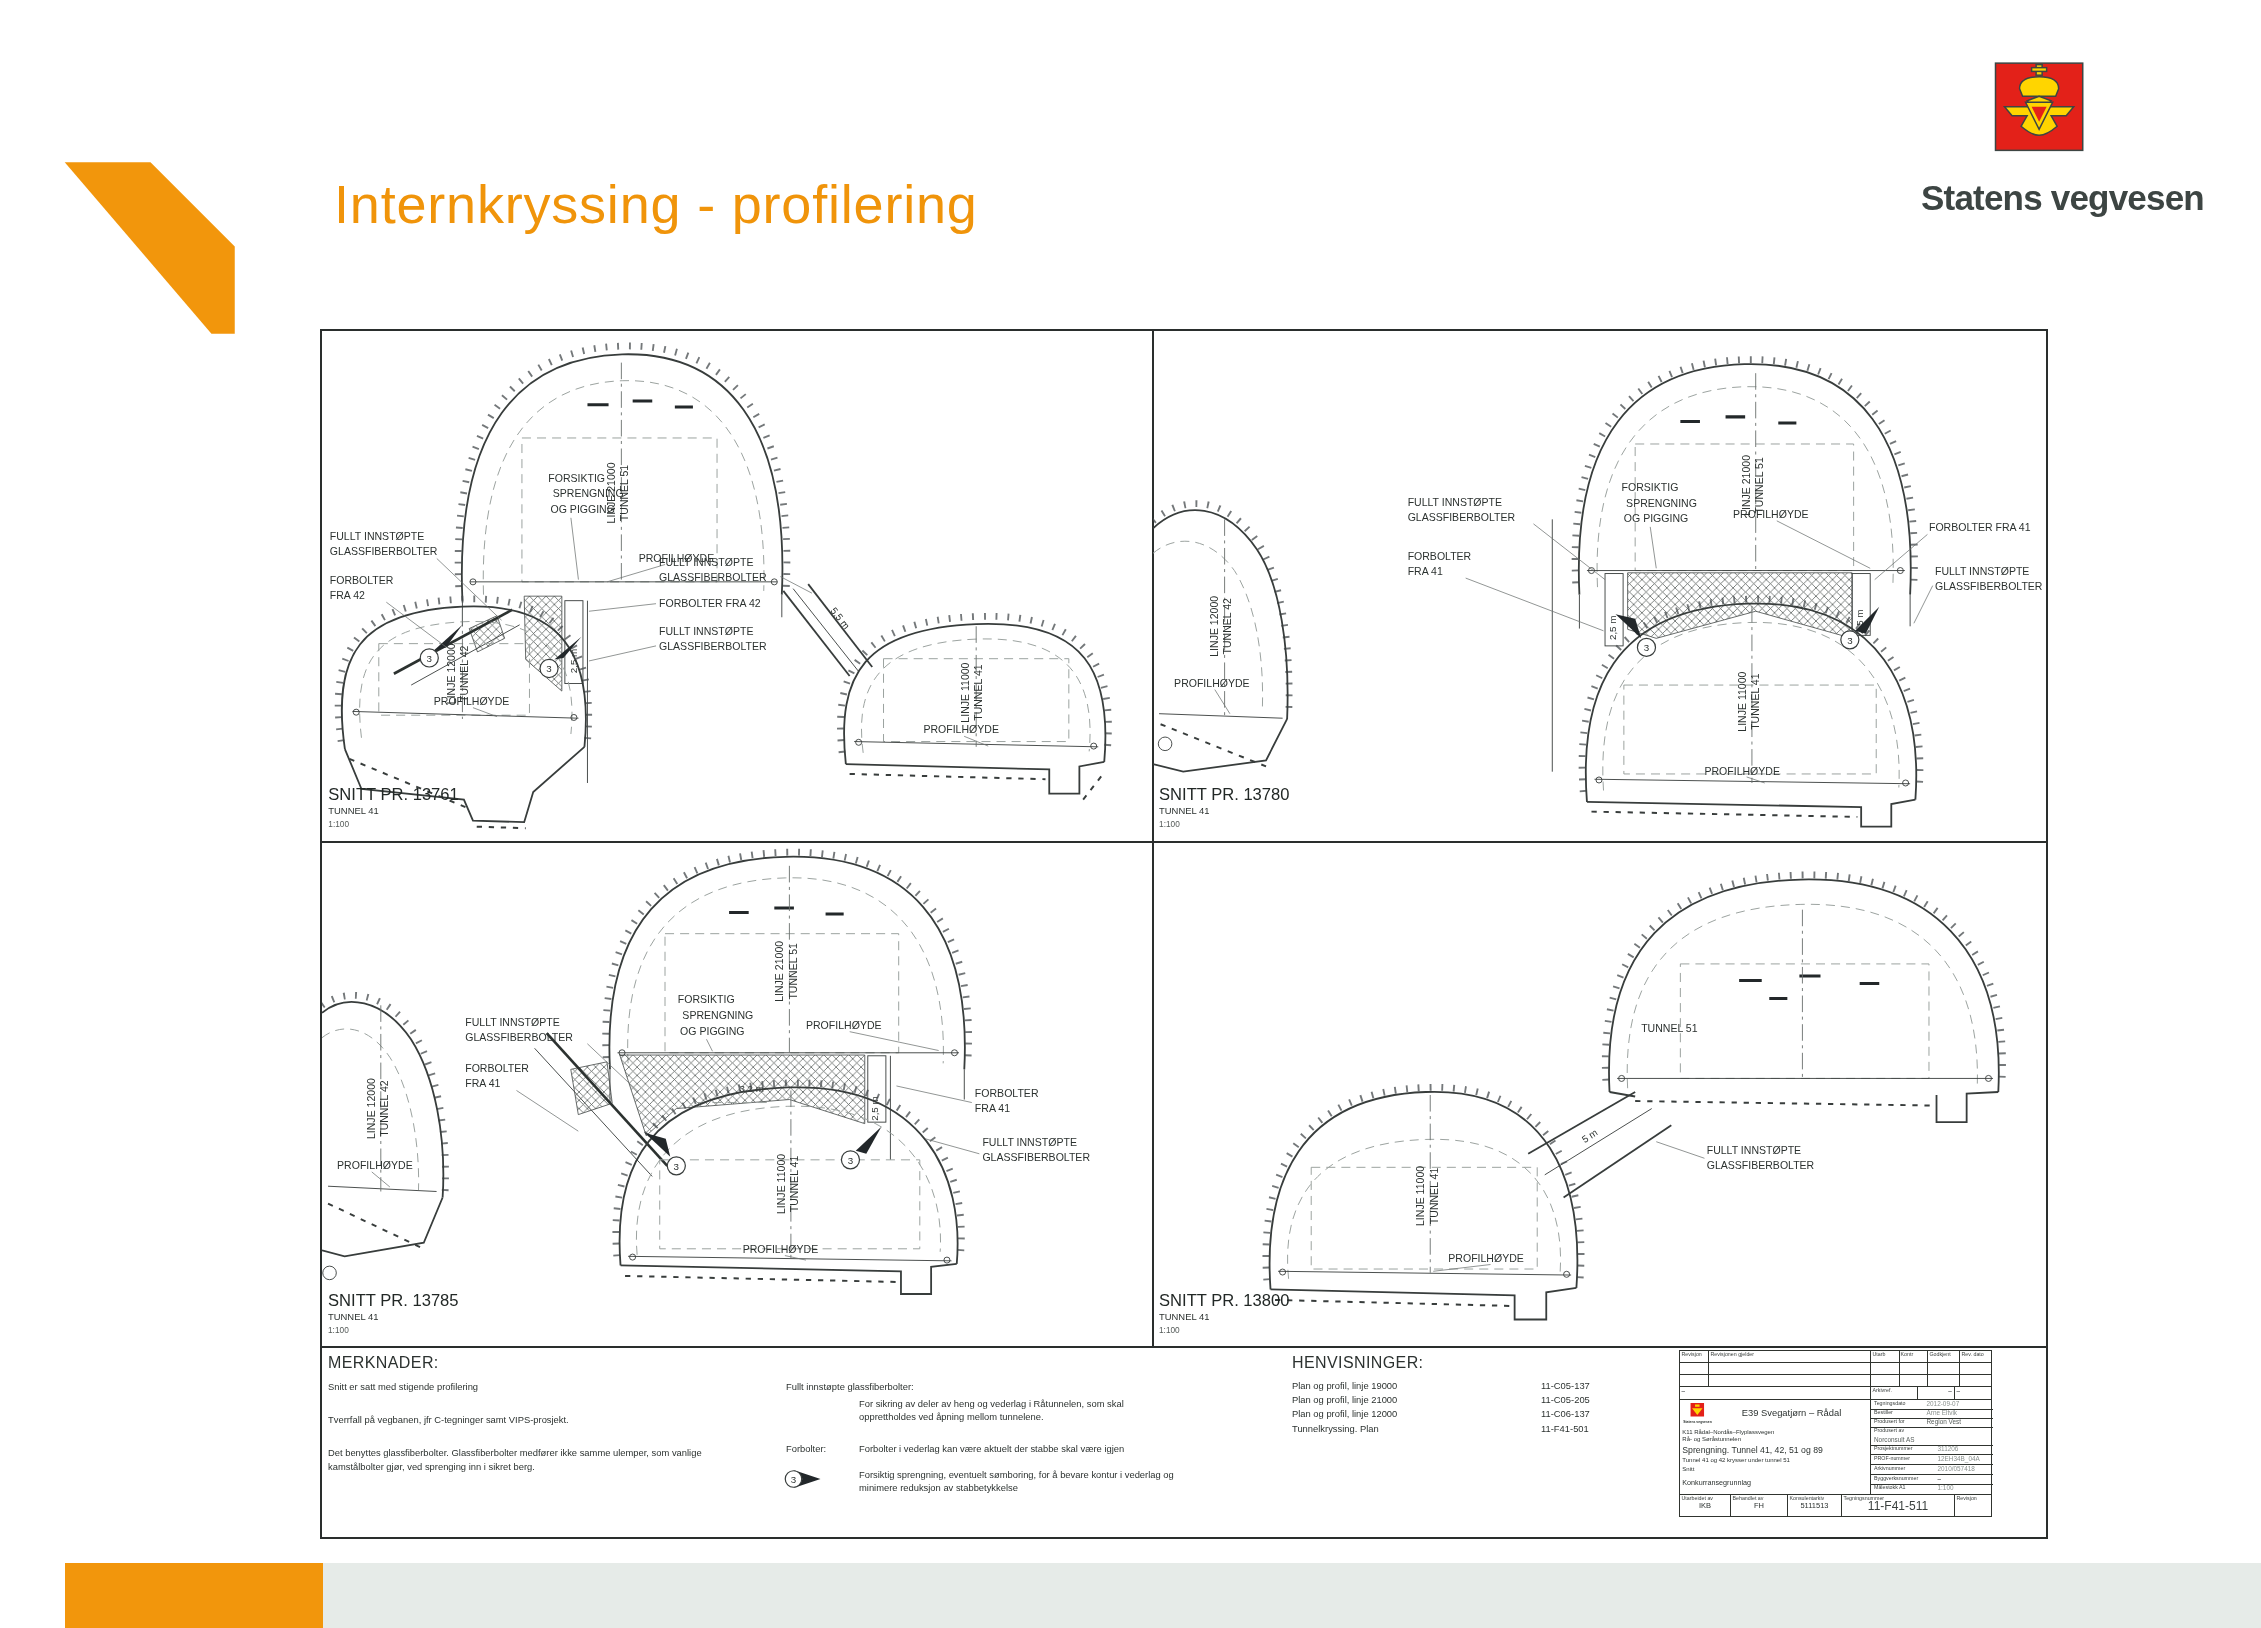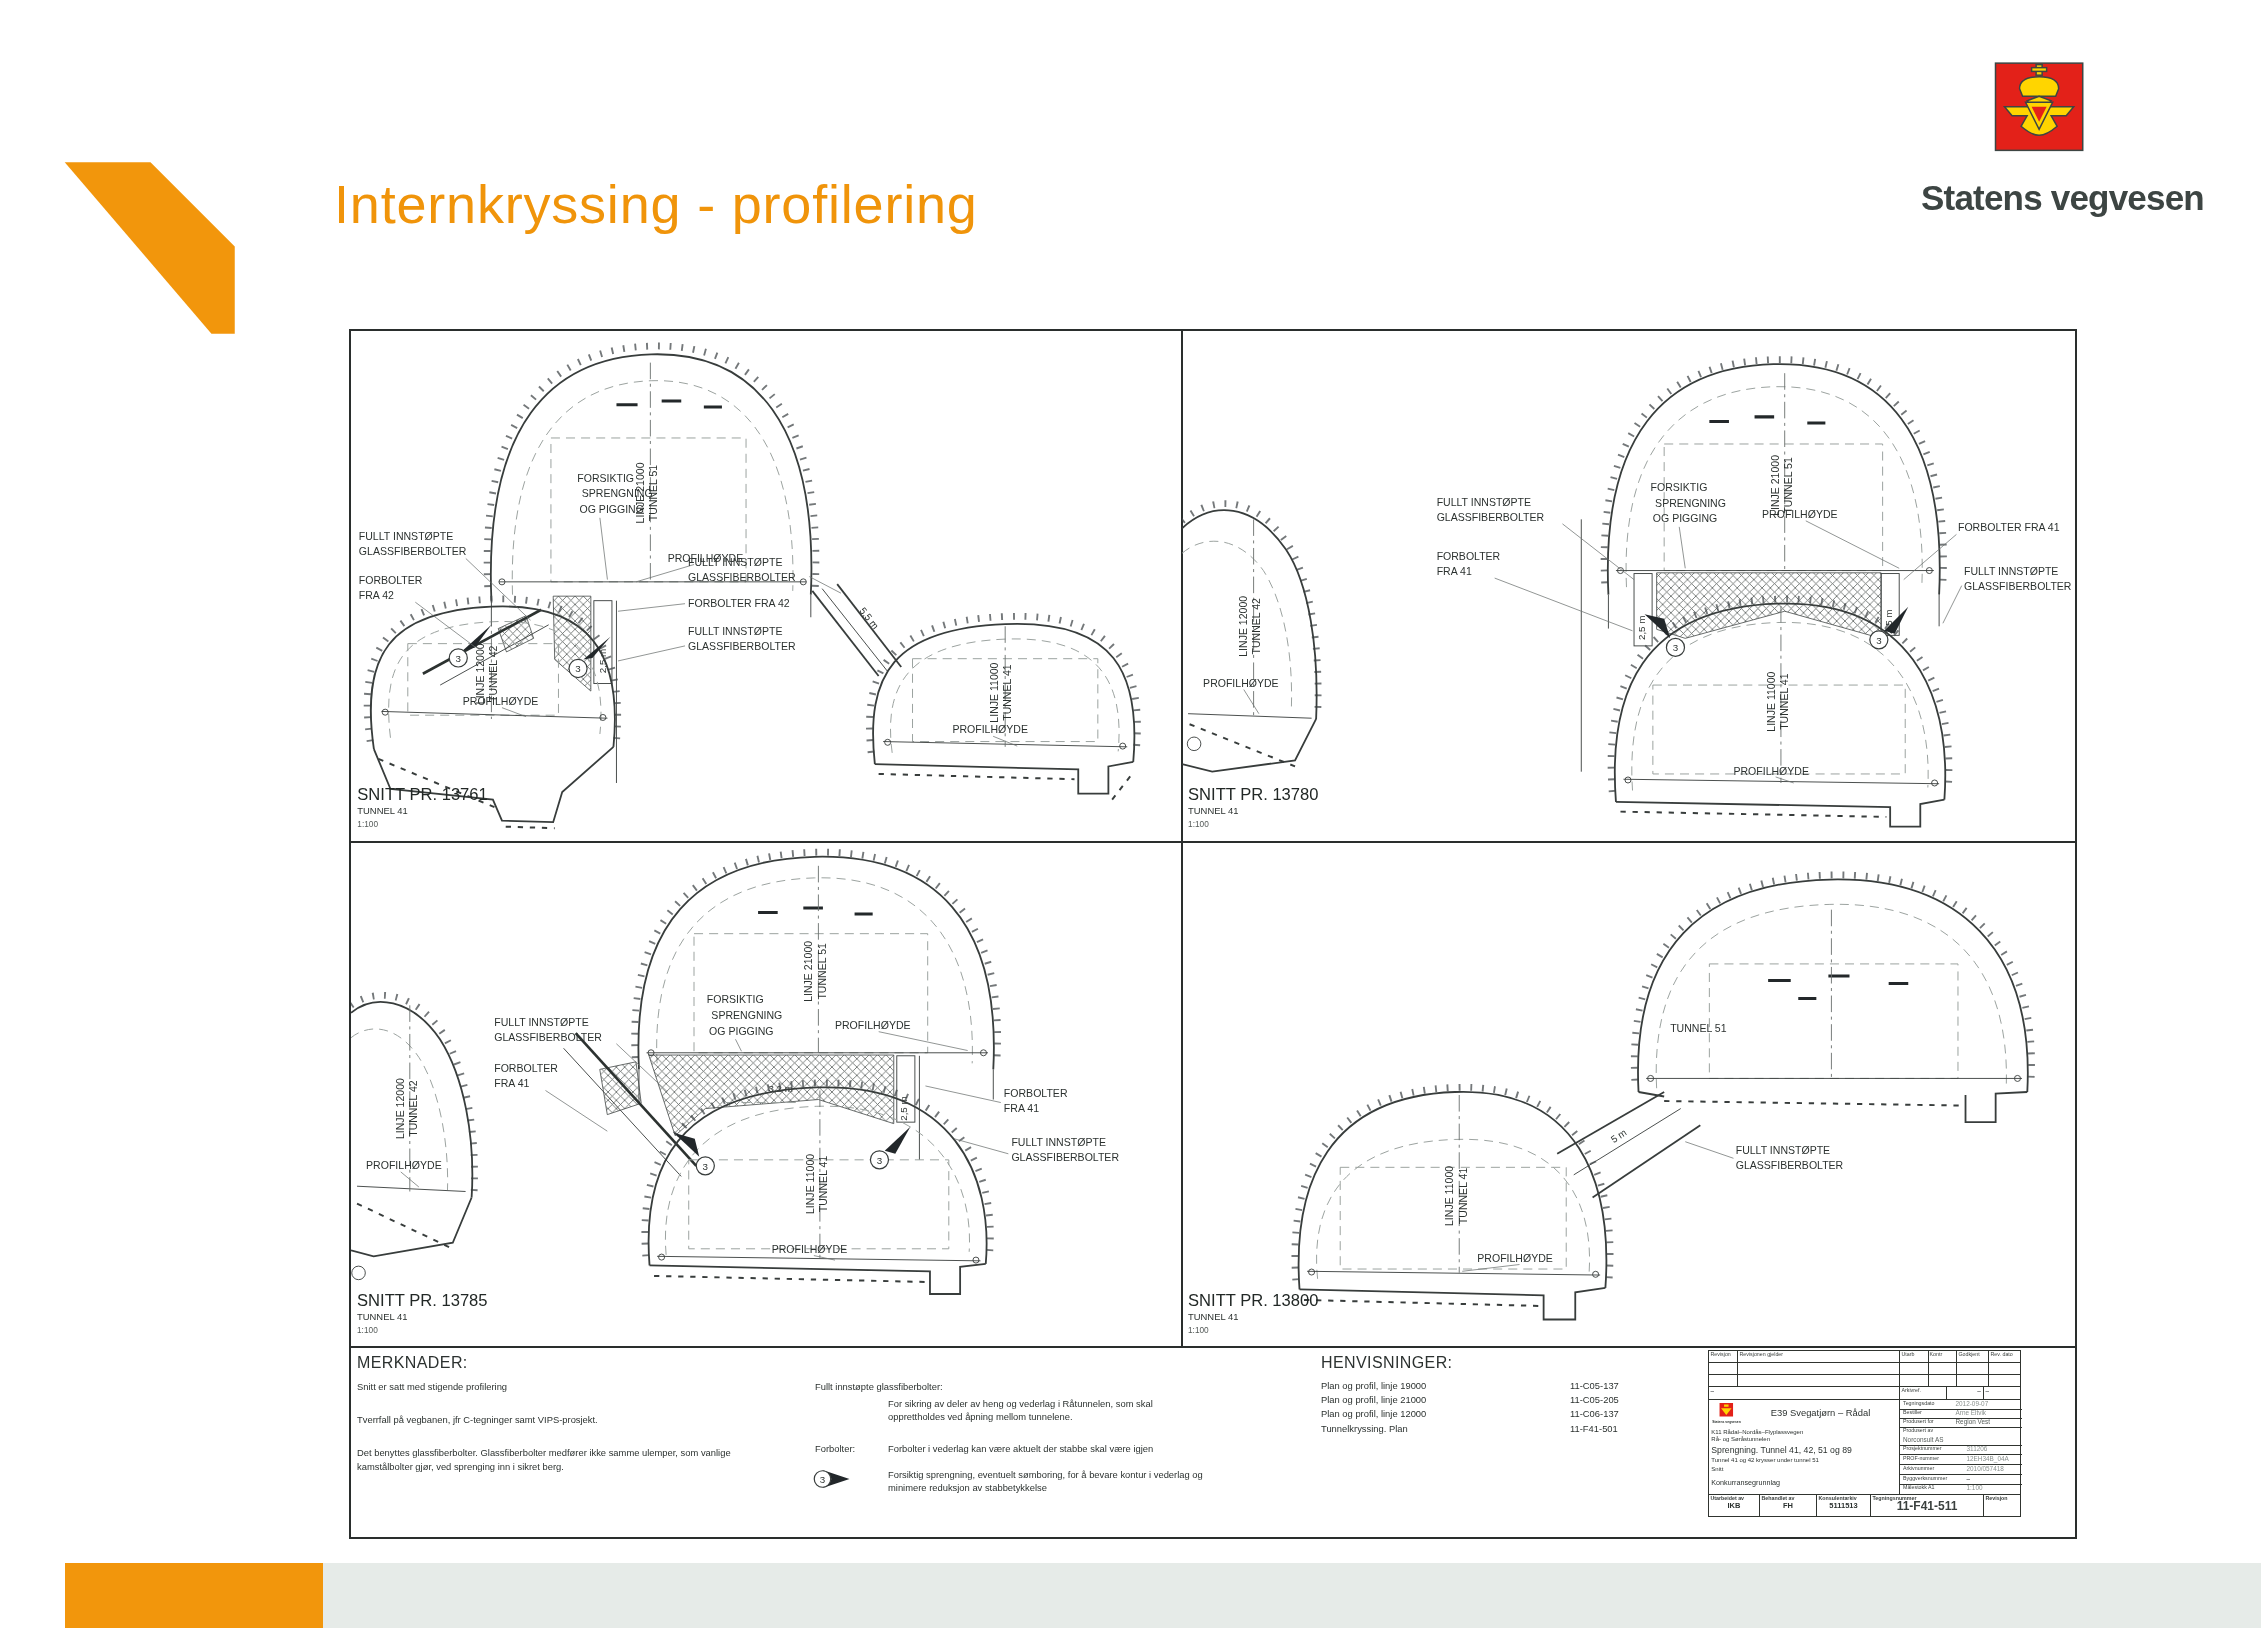--- a/index.html
+++ b/index.html
@@ -5,21 +5,21 @@
   html,body{margin:0;padding:0;background:#fff;}
   body{width:2261px;height:1629px;position:relative;font-family:"Liberation Sans",sans-serif;overflow:hidden;}
   .abs{position:absolute;}
   
   #slide-title{left:334px;top:173px;font-size:54px;color:#F0940A;letter-spacing:0.8px;white-space:nowrap;}
   #brand-word{left:1921px;top:178px;font-size:35px;font-weight:bold;color:#3D4543;letter-spacing:-0.8px;white-space:nowrap;}
   
   #bar-orange{left:65px;top:1563px;width:258px;height:66px;background:#F2960C;}
   #bar-gray{left:323px;top:1563px;width:1939px;height:66px;background:#E6EBE8;}
   
-  #sheet{left:320px;top:329px;width:1728px;height:1210px;border:2.3px solid #2A2E2D;box-sizing:border-box;background:#fff;margin-left:29px;}
+  #sheet{left:320px;top:329px;width:1728px;height:1210px;border:2.3px solid #2A2E2D;box-sizing:border-box;background:#fff;}
   .divider{position:absolute;background:#2A2E2D;}
   #div-v{left:830px;top:0;width:1.5px;height:1016px;}
   #div-h1{left:0;top:510px;width:1724px;height:1.5px;}
   #div-h2{left:0;top:1015px;width:1724px;height:1.5px;}
   .q{position:absolute;}
   #q1{left:0;top:0;}
   #q2{left:831px;top:0;}
   #q3{left:0;top:512px;}
   #q4{left:831px;top:512px;}
   
@@ -551,21 +551,21 @@
             <span class="tb-lab" style="position:absolute;left:1.5px">Byggverksnummer</span>
             <span class="tb-val" style="position:absolute;left:65px">–</span>
           </div>
           <div style="position:absolute;top:84px;width:100%;height:10.6px;">
             <span class="tb-lab" style="position:absolute;left:1.5px">Målestokk A1</span>
             <span class="tb-val gray" style="position:absolute;left:65px">1:100</span>
           </div>
         </div>
       </div>
 
-      <div class="row" style="top:144px;height:21px;font-weight:bold;">
+      <div class="row" style="top:144px;height:21px;">
         <div class="tb-cell" style="left:0;width:51px;height:21px">
           <div class="tb-lab">Utarbeidet av</div>
           <div style="font-size:7.5px;text-align:center">IKB</div>
         </div>
         <div class="tb-cell" style="left:51px;width:57px;height:21px">
           <div class="tb-lab">Behandlet av</div>
           <div style="font-size:7.5px;text-align:center">FH</div>
         </div>
         <div class="tb-cell" style="left:108px;width:54px;height:21px">
           <div class="tb-lab">Konsulentarkiv</div>

